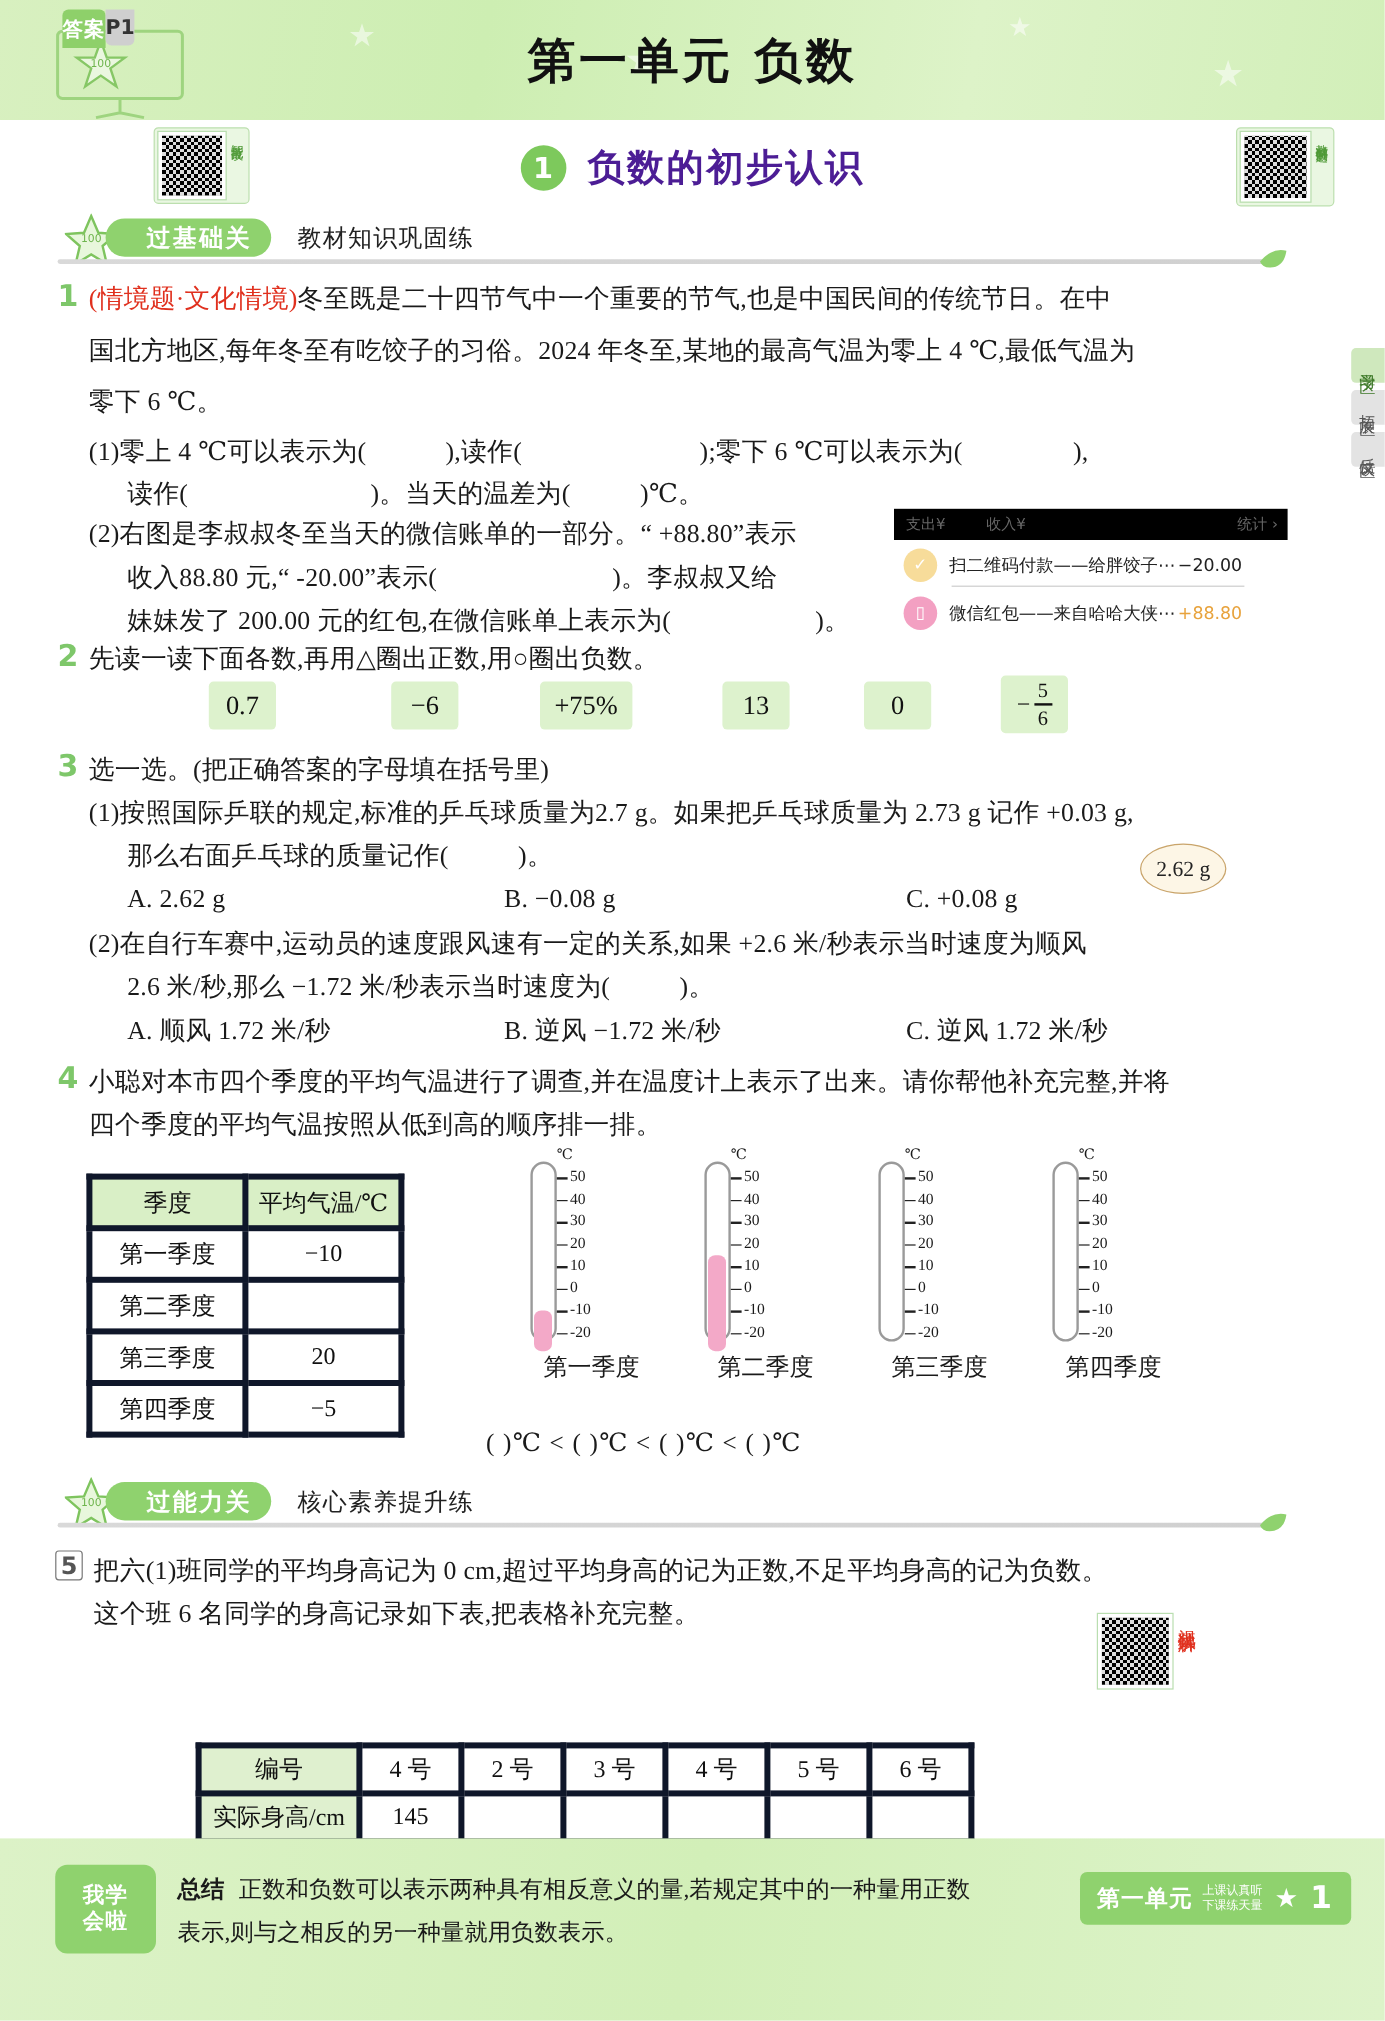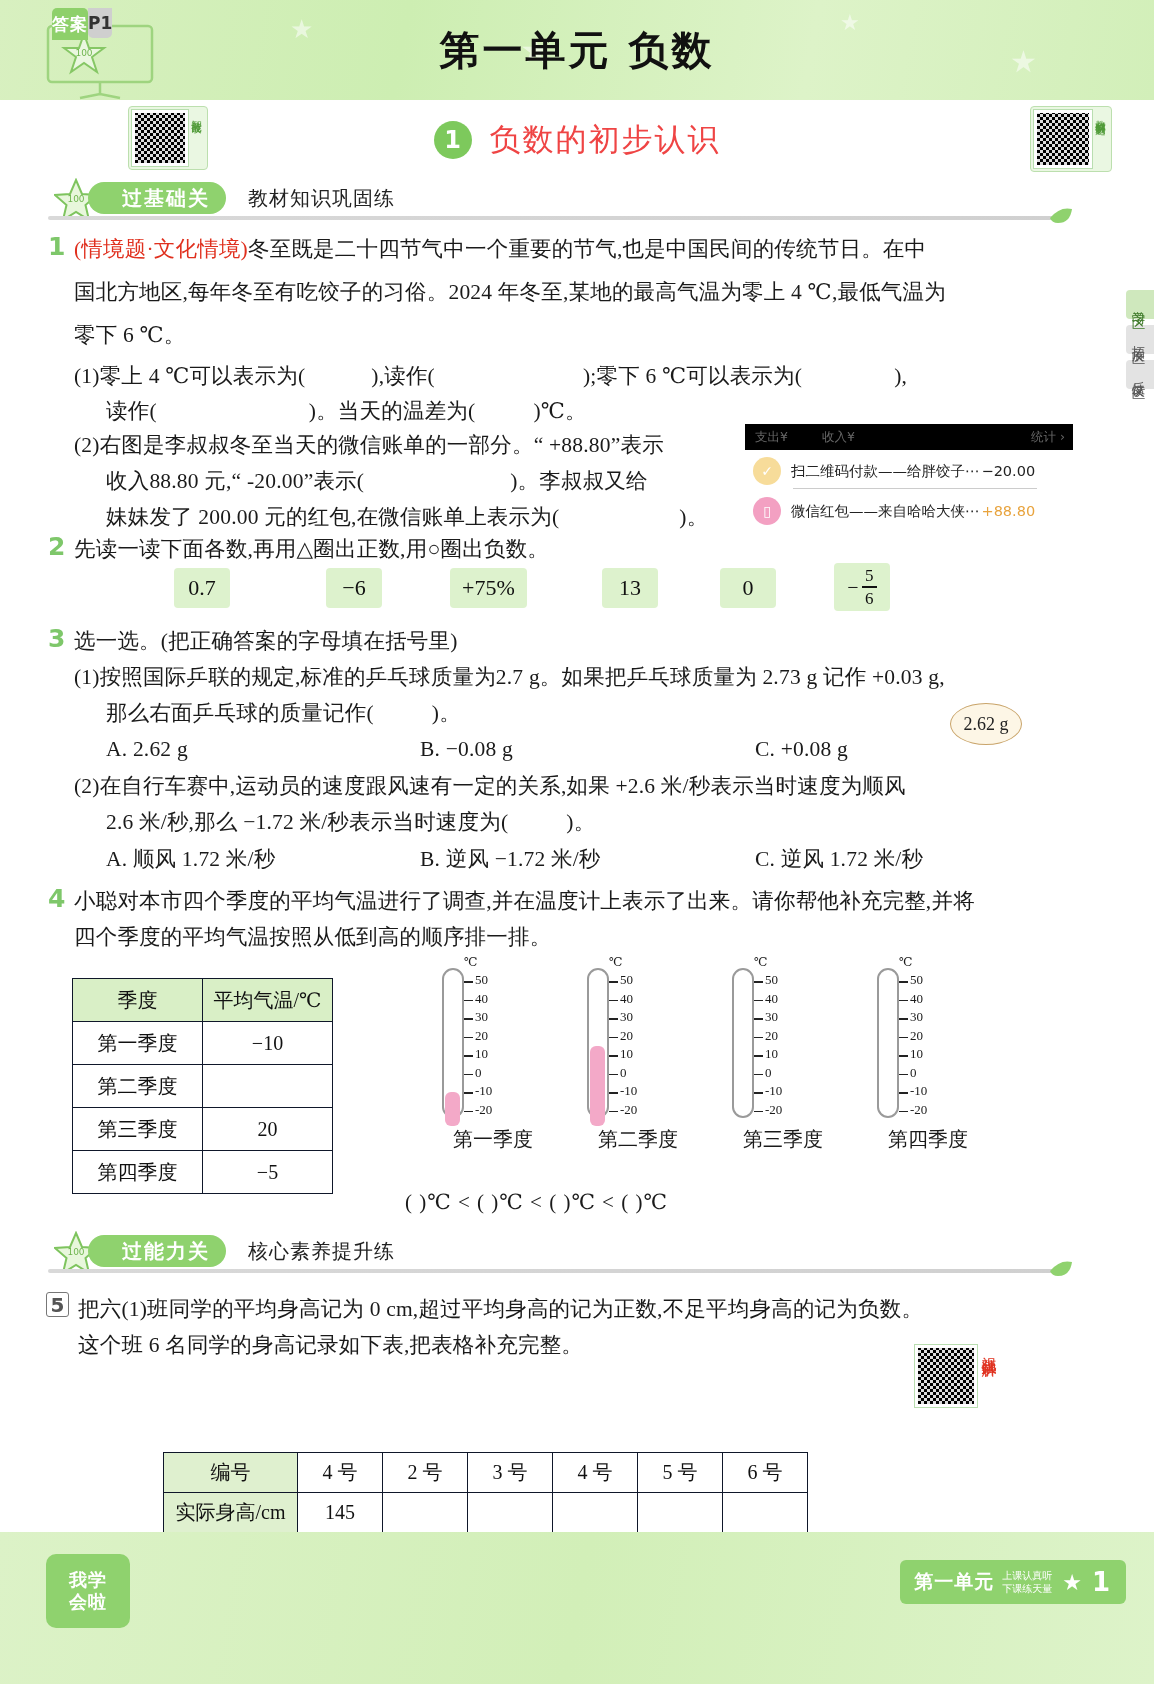--- a/index.html
+++ b/index.html
@@ -60,21 +60,21 @@
     display:flex; align-items:center; justify-content:center; gap:18px;
   }
   .lesson-num{
     width:38px; height:38px; border-radius:50%; background:#7dc95c; color:#fff;
     display:flex; align-items:center; justify-content:center;
     font-size:24px; font-weight:bold;
     font-family:"DejaVu Sans","Liberation Sans",sans-serif;
   }
   .lesson-title{
     font-family:"DejaVu Sans","Liberation Sans",sans-serif;
-    font-size:31px; font-weight:normal; letter-spacing:2px; color:#ef4444;
+    font-size:31px; font-weight:bold; letter-spacing:2px; color:#4c1d95;
   }
 
   
   .sec{ position:absolute; left:48px; width:1012px; height:36px; }
   .sec .pill{
     position:absolute; left:40px; top:0; height:32px; padding:0 16px 0 34px;
     background:#8fd26e; border-radius:16px; color:#fff;
     font-family:"DejaVu Sans","Liberation Sans",sans-serif;
     font-size:20px; font-weight:bold; letter-spacing:2px;
     display:flex; align-items:center;
@@ -123,21 +123,21 @@
   .ball{
     position:absolute; left:950px; top:703px; width:72px; height:42px;
     border:1.6px solid #c9a46a; border-radius:50%;
     background:#fdf6e6; display:flex; align-items:center; justify-content:center;
     font-size:18px; color:#222;
   }
 
   
   table{ border-collapse:collapse; position:absolute; }
   .tbl td,.tbl th{
-    border:1px solid #0f172a; text-align:center; font-size:20px;
+    border:5px solid #0f172a; text-align:center; font-size:20px;
     font-family:"Liberation Serif","DejaVu Serif",serif; color:#111;
   }
   .tbl .hd{ background:#d9efc6; font-weight:normal; }
 
   #season-table{ left:72px; top:978px; }
   #season-table td{ width:130px; height:43px; }
 
   #height-table{ left:163px; top:1452px; }
   #height-table td{ height:40px; }
   #height-table td.lbl{ width:134px; background:#dff0cf; }
@@ -529,20 +529,26 @@
 <div class="qr-video" style="display:flex;">
   <div class="qr" style="width:62px;height:62px;"></div>
   <div class="lbl">视频讲解</div>
 </div>
 
 <div class="footer">
   <div class="wx-badge">
     <span>我学</span>
     <span>会啦</span>
   </div>
+  <div class="summary">
+    <div>
+      <b>总结</b><span>正数和负数可以表示两种具有相反意义的量,若规定其中的一种量用正数</span>
+    </div>
+    <div>表示,则与之相反的另一种量就用负数表示。</div>
+  </div>
   <div class="pagebox">
     <span class="u">第一单元</span>
     <span class="slog">
       <span>上课认真听</span><br>
       <span>下课练天量</span>
     </span>
     <span class="mascot">★</span>
     <span class="pn">1</span>
   </div>
 </div>

